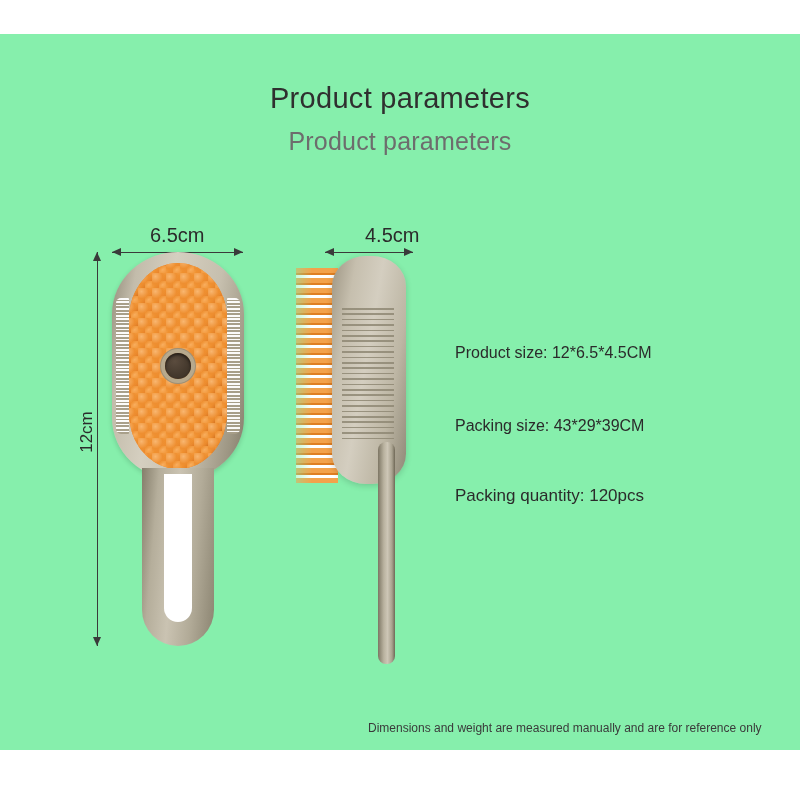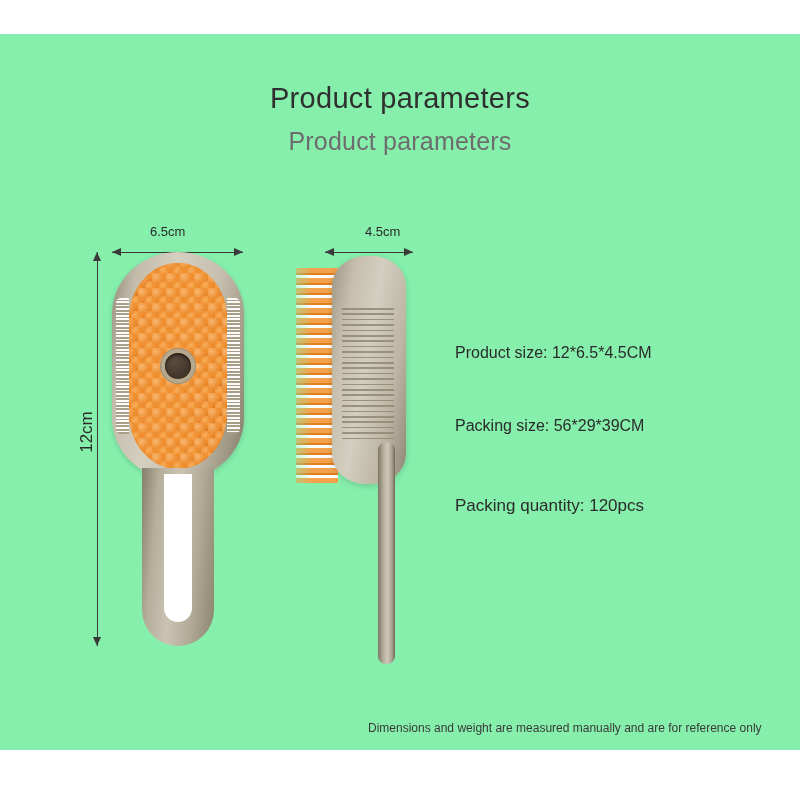--- a/index.html
+++ b/index.html
@@ -39,21 +39,21 @@
     text-align: center;
     font-size: 25px;
     font-weight: 400;
     letter-spacing: .2px;
     color: #6d6d6d;
   }
 
   
   .dim-label {
     position: absolute;
-    font-size: 13px;
+    font-size: 20px;
     color: #2b2b2b;
     white-space: nowrap;
   }
   .dim-line-h {
     position: absolute;
     height: 1px;
     background: #3a3a3a;
   }
   .dim-line-v {
     position: absolute;
@@ -303,18 +303,18 @@
 
   <div id="side-view">
     <div class="sv-bristles"></div>
     <div class="sv-body">
       <div class="sv-ridges"></div>
     </div>
     <div class="sv-handle"></div>
   </div>
 
   <div class="spec" style="left:455px; top:310px;">Product size: 12*6.5*4.5CM</div>
-  <div class="spec" style="left:455px; top:383px;">Packing size: 56*29*39CM</div>
-  <div class="spec small" style="left:455px; top:462px;">Packing quantity: 120pcs</div>
+  <div class="spec" style="left:455px; top:383px;">Packing size: 43*29*39CM</div>
+  <div class="spec small" style="left:455px; top:452px;">Packing quantity: 120pcs</div>
 
   <div class="footer">Dimensions and weight are measured manually and are for reference only</div>
 
 </div>
 
 </body></html>

